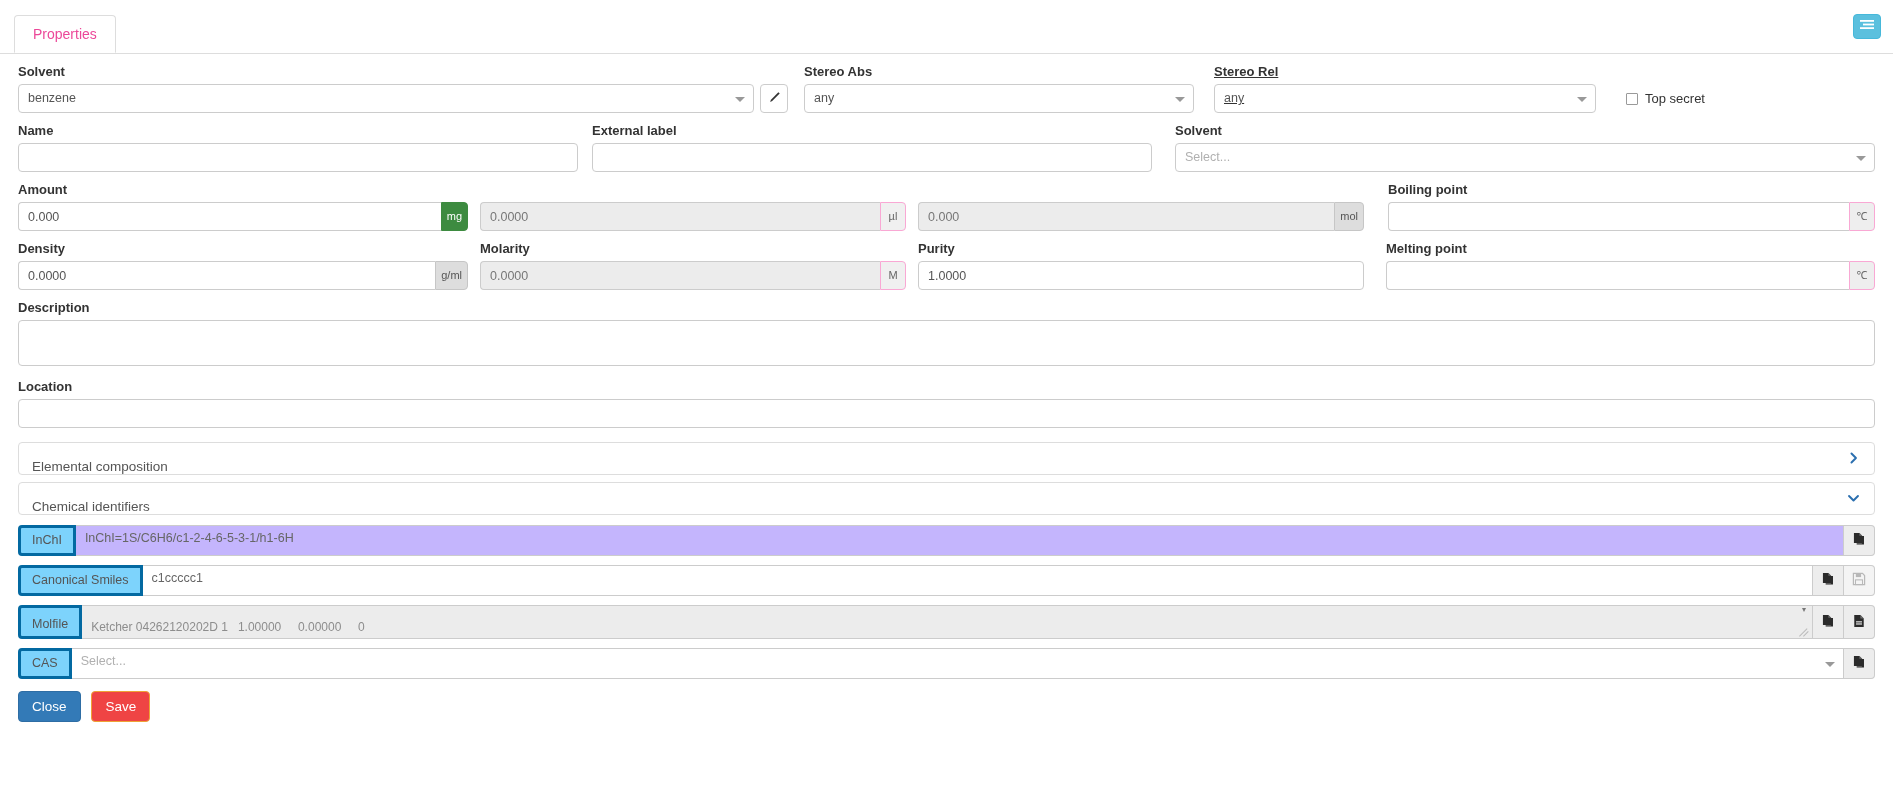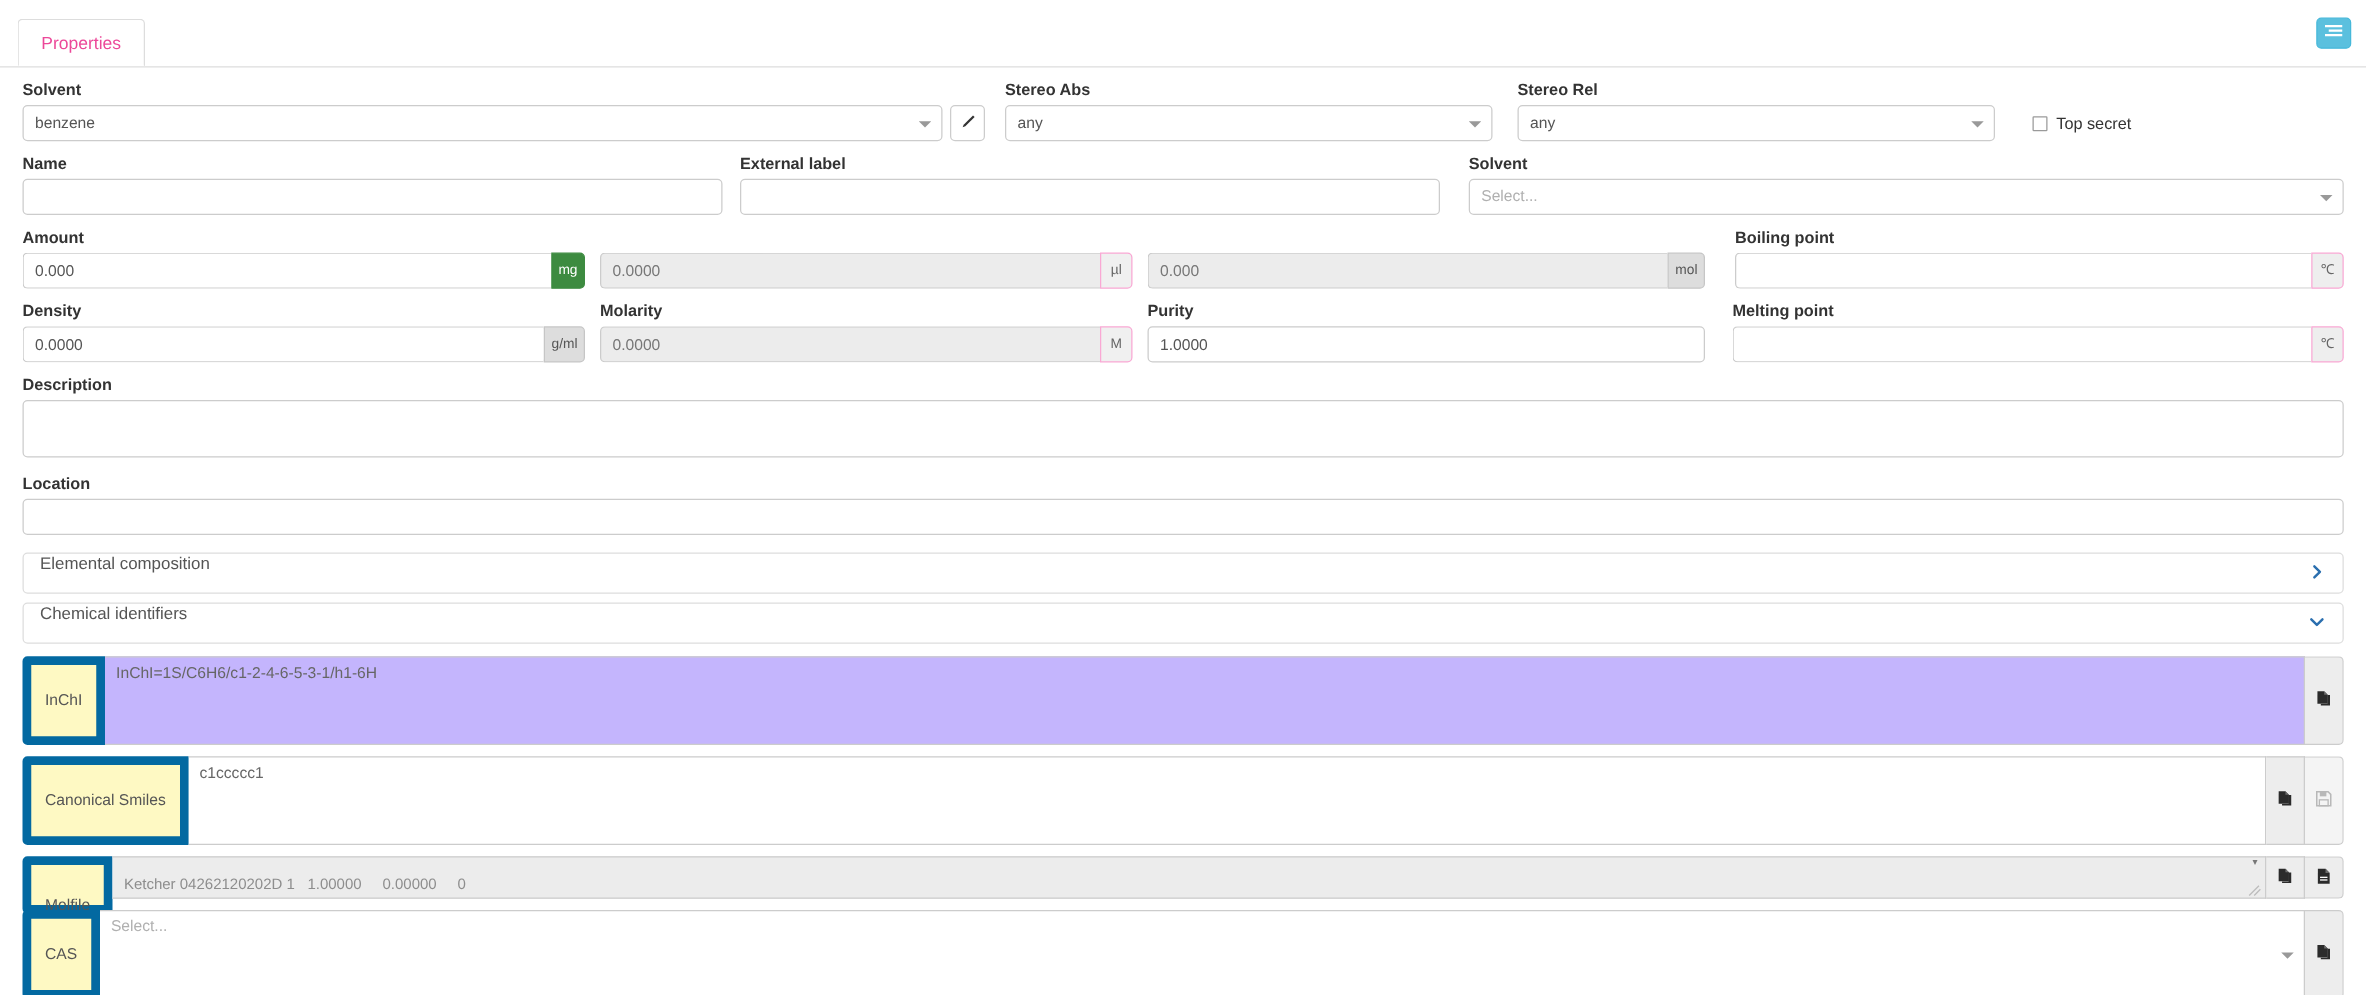--- a/index.html
+++ b/index.html
@@ -160,48 +160,48 @@
   }
 
   
   .acc {
     border: 1px solid #dddddd;
     border-radius: 4px;
     background: #ffffff;
     margin: 0 0 7px 0;
     height: 33px;
     display: flex;
-    align-items: flex-start;
+    align-items: flex-end;
     padding: 0 12px 0 13px;
     cursor: pointer;
     position: relative;
   }
   .acc-title { font-size: 13.5px; color: #555555; }
   .acc-chev {
     position: absolute;
     right: 14px;
     top: 50%;
     transform: translateY(-50%);
     color: #2b6faf;
     font-size: 15px;
     font-weight: bold;
     line-height: 1;
   }
 
   
   .idrow { display: flex; align-items: stretch; margin-bottom: 9px; width: 100%; }
   .id-tag {
     flex: 0 0 auto;
-    border: 7px solid #0369a1;
+    border: 3px solid #0369a1;
     border-radius: 4px 0 0 4px;
-    background: #fef9c3;
+    background: #7dd3fc;
     color: #555555;
     font-size: 12.5px;
     line-height: 25px;
-    padding: 16px 11px;
+    padding: 0 11px;
     white-space: nowrap;
   }
   .id-val {
     flex: 1 1 auto;
     border: 1px solid #cccccc;
     border-left: none;
     border-radius: 0;
     background: #c4b5fd;
     color: #666666;
     font-size: 12.5px;
@@ -325,21 +325,21 @@
       </div>
 
       <div class="fld" style="width:390px; margin-left:16px;">
         <label class="lbl">Stereo Abs</label>
         <div class="select-like">
           <span>any</span>
           <span class="caret"></span>
         </div>
       </div>
 
-      <div class="fld" style="width:382px; margin-left:20px;">
+      <div class="fld" style="width:382px; margin-left:20px;text-decoration:underline;">
         <label class="lbl">Stereo Rel</label>
         <div class="select-like">
           <span>any</span>
           <span class="caret"></span>
         </div>
       </div>
 
       <div class="fld" style="flex:1 1 auto; margin-left:26px;">
         <label class="lbl" style="visibility:hidden;">&nbsp;</label>
         <div class="chk-wrap">

